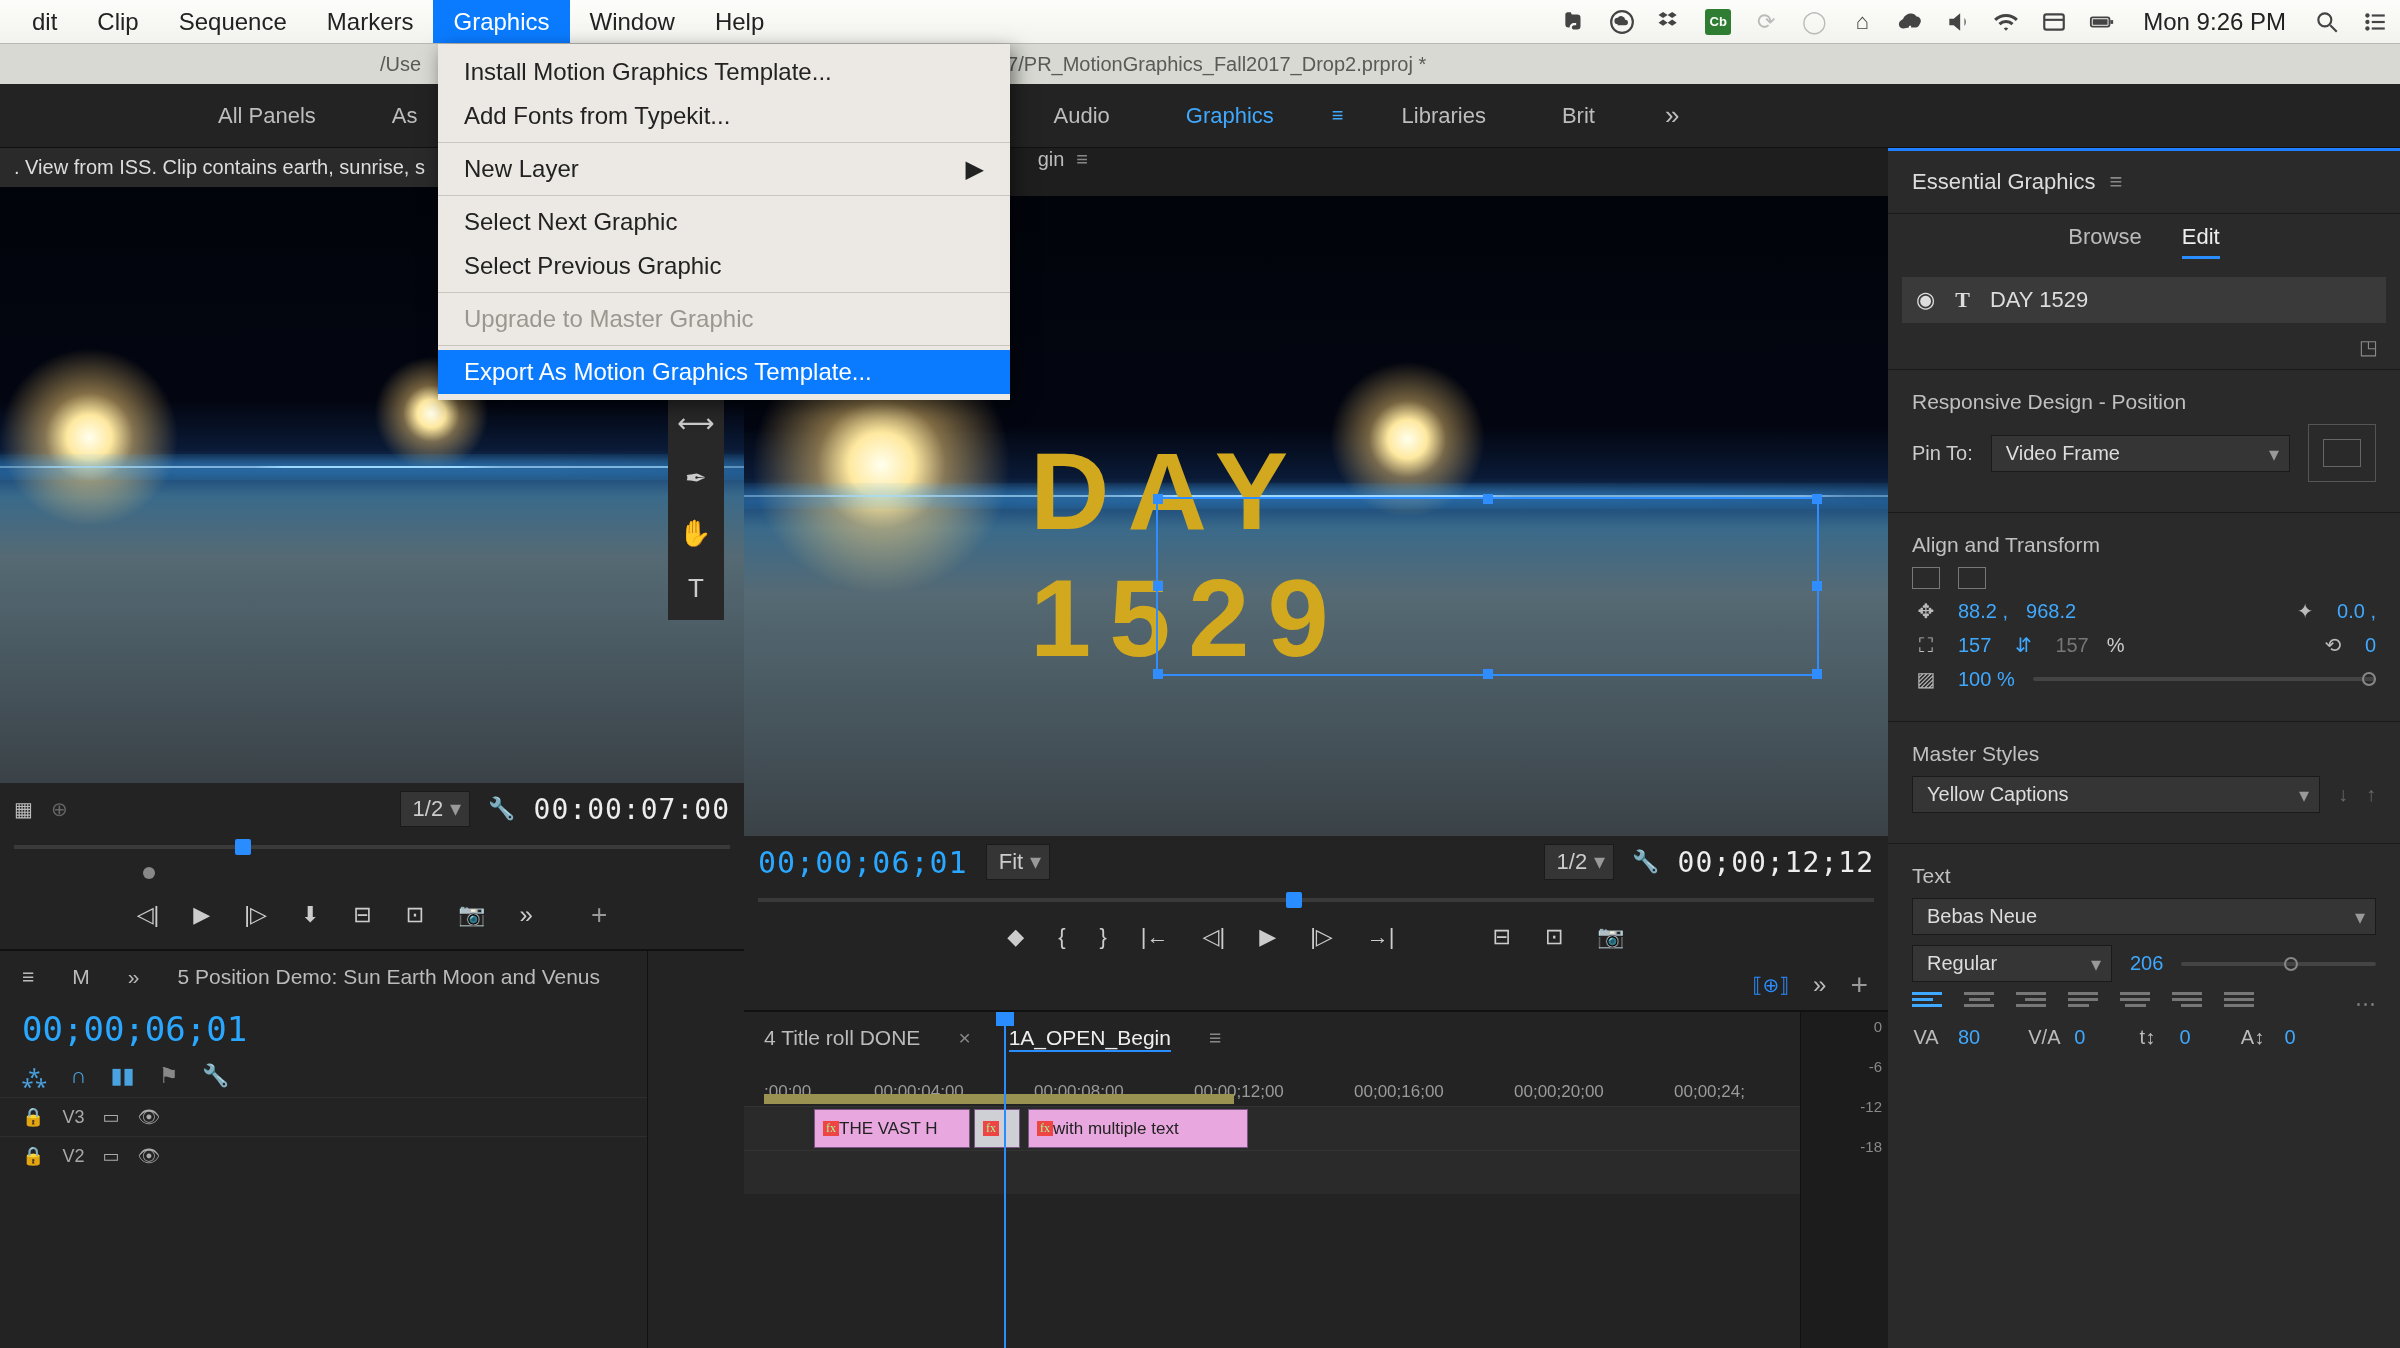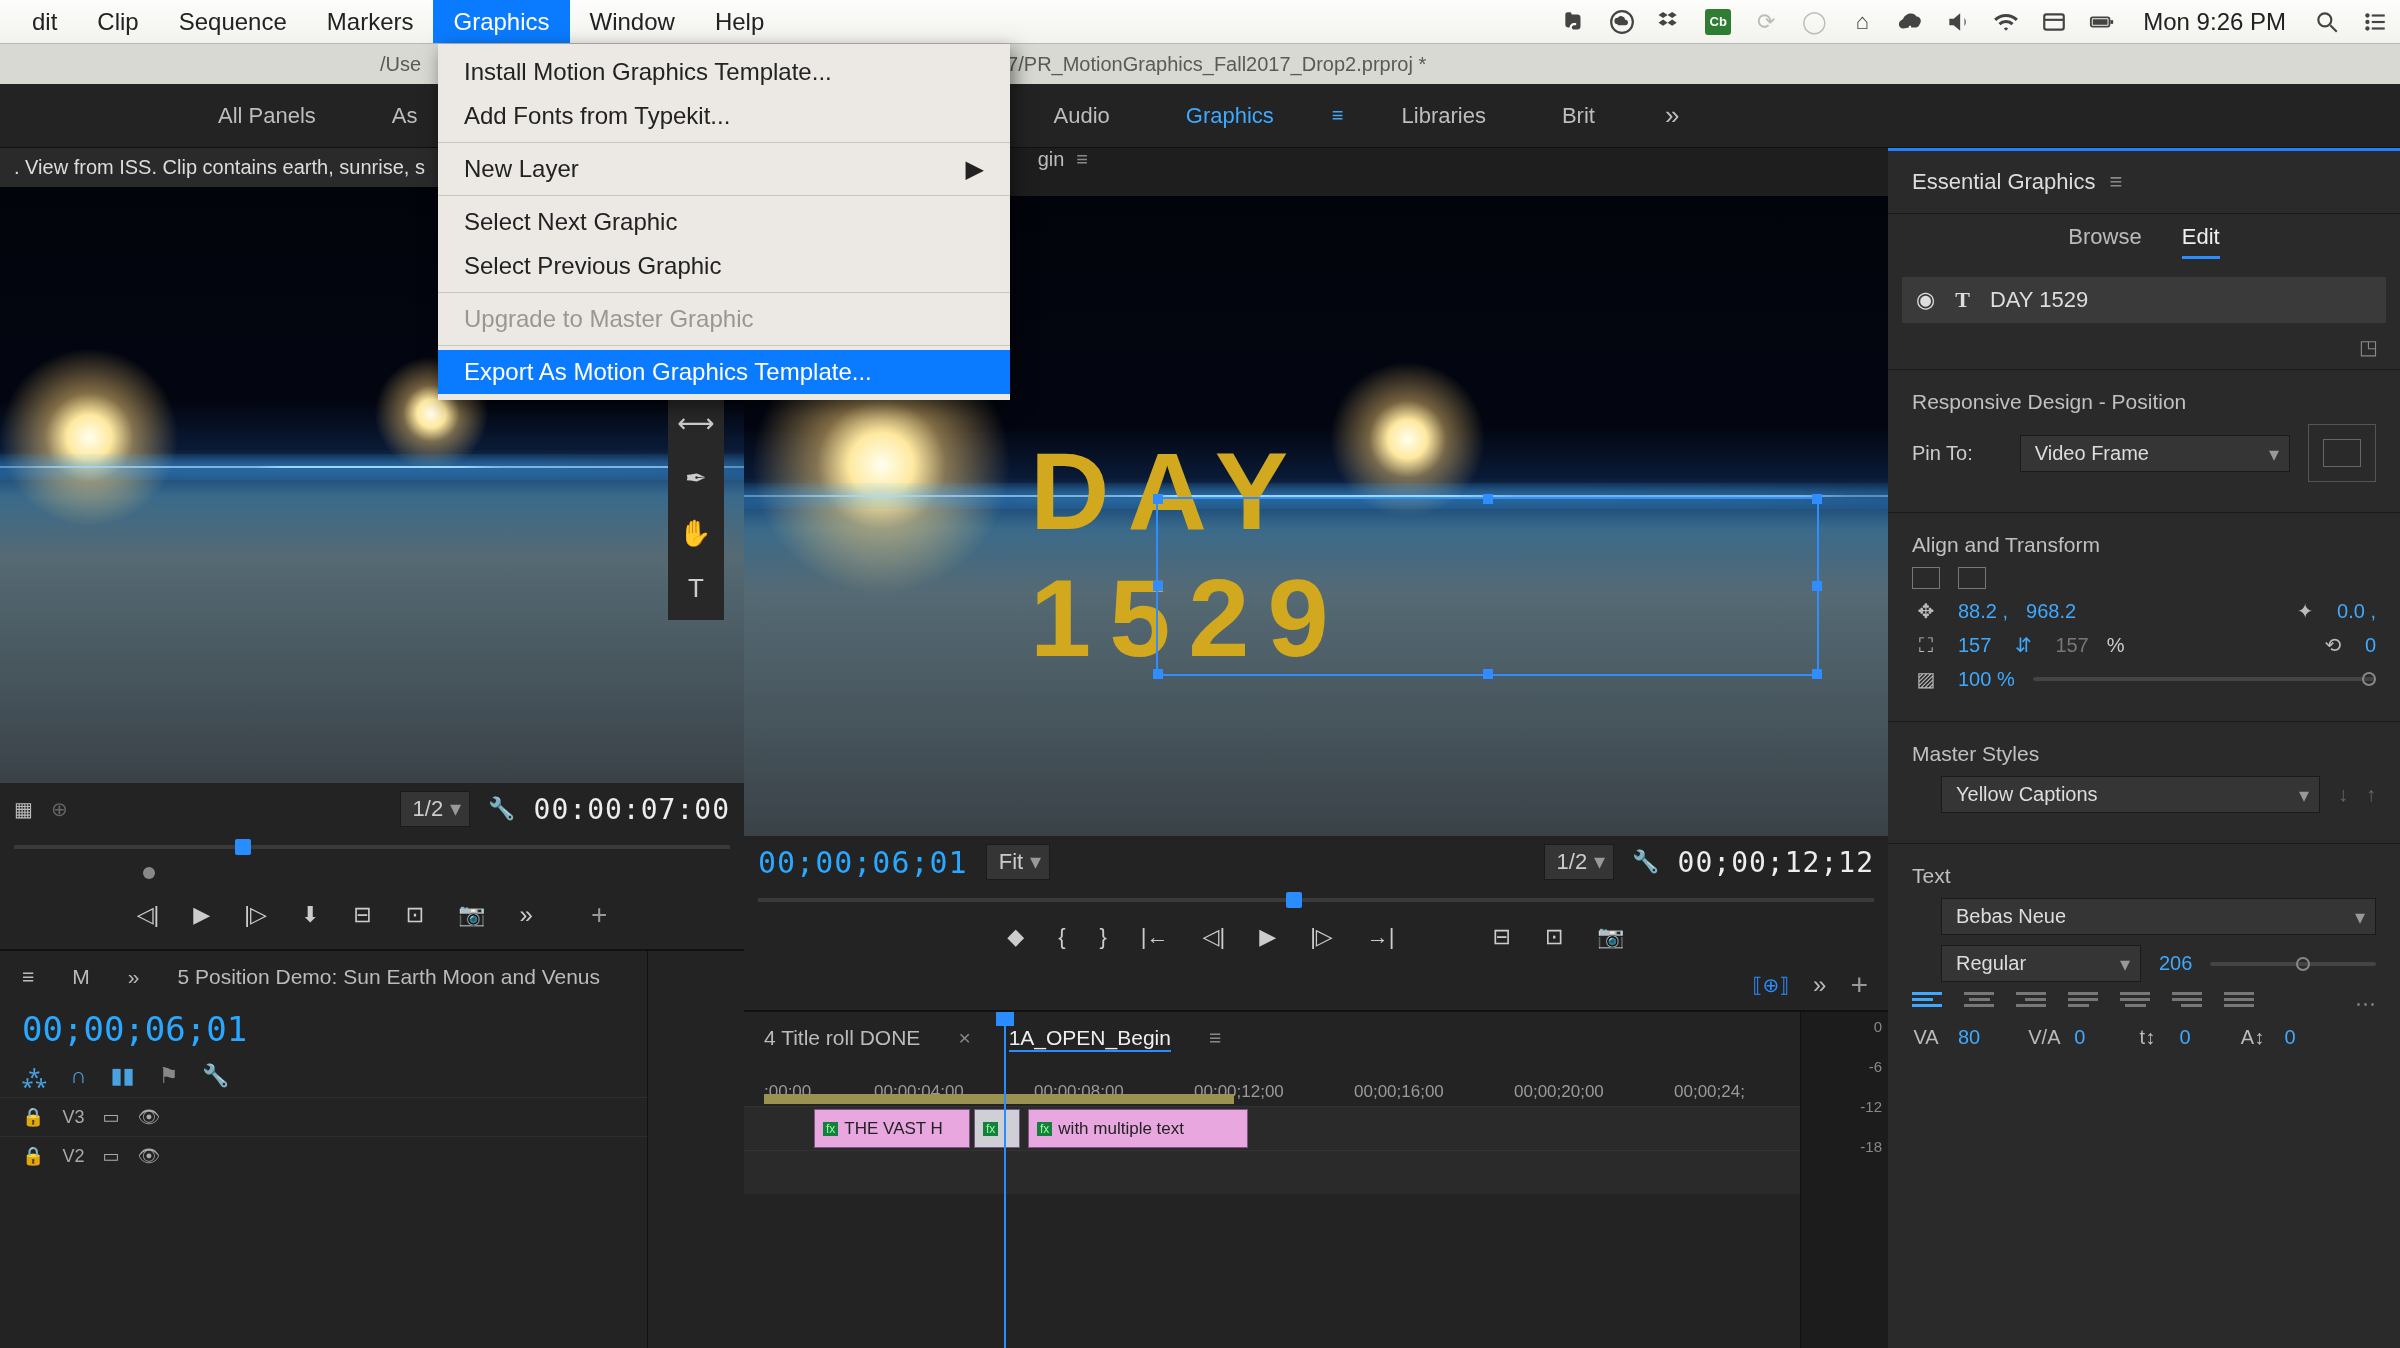--- a/index.html
+++ b/index.html
@@ -76,21 +76,21 @@
 .layer-row { background:#3a3a3a; margin:8px 14px; padding:10px 14px; display:flex; align-items:center; gap:20px; color:#ddd; font-size:22px;}
 .eg-section { padding:14px 24px; color:#ccc; font-size:21px; }
 .eg-label { color:#c0c0c0; margin-bottom:10px;}
 .eg-row { display:flex; align-items:center; gap:18px; margin:10px 0; font-size:20px;}
 .eg-row .val { color:#3fa9ff;}
 .eg-row .ic { width:28px; color:#bbb; text-align:center; font-size:20px;}
 .slider-track { flex:1; height:4px; background:#444; position:relative; border-radius:2px;}
 .slider-track .kn { position:absolute; right:0; top:50%; width:14px; height:14px; border:2px solid #888; border-radius:50%; transform:translate(0,-50%);}
 .pin-box { width:68px; height:58px; border:1px solid #555; position:relative; margin-left:auto;}
 .pin-box::before { content:""; position:absolute; inset:14px; border:1px solid #666;}
-.small-dd { background:#353535; border:1px solid #1a1a1a; padding:6px 36px 6px 14px; color:#ddd; position:relative; flex:1;margin-left:29px;}
+.small-dd { background:#353535; border:1px solid #1a1a1a; padding:6px 36px 6px 14px; color:#ddd; position:relative; flex:1;}
 .small-dd::after { content:"▾"; position:absolute; right:10px; color:#999;}
 .divider { height:1px; background:#1a1a1a; margin:6px 0;}
 .align-icons { display:flex; gap:18px; }
 .align-icons .ai { width:28px; height:22px; border:1px solid #777; position:relative;}
 .text-align-row { display:flex; gap:22px; align-items:center; margin:8px 0;}
 .text-align-row .ta { width:30px; height:24px; display:flex; flex-direction:column; gap:3px;}
 .text-align-row .ta span { height:3px; background:#777;}
 .text-align-row .ta.sel span { background:#3fa9ff;}
 
 
@@ -103,21 +103,21 @@
 .tl-icons { display:flex; gap:24px; color:#4aa3e0; font-size:22px;}
 .track-hdr { display:flex; align-items:center; gap:18px; padding:8px 22px; font-size:18px; color:#aaa; border-top:1px solid #2e2e2e;}
 .track-hdr .lock { color:#888;}
 .tl-right { flex:1; position:relative;}
 .ruler { height:40px; background:#232323; color:#9a9a9a; display:flex; align-items:flex-end; font-size:17px; padding-bottom:4px; position:relative;}
 .ruler .rt { position:absolute; bottom:4px;}
 .playhead { position:absolute; top:0; bottom:0; width:2px; background:#2a8dff; z-index:3;}
 .playhead::before { content:""; position:absolute; top:0; left:-8px; width:18px; height:14px; background:#2a8dff;}
 .clip-row { height:44px; background:#2a2a2a; border-top:1px solid #333; position:relative;}
 .clip { position:absolute; top:2px; bottom:2px; background:#e9a7e0; color:#222; font-size:17px; padding:2px 8px; display:flex; align-items:center; border:1px solid #7a5482;}
-.clip .fx { background:#15803d; color:#9f9; font-size:12px; padding:0 3px; margin-right:6px;}
+.clip .fx { background:#ef4444; color:#9f9; font-size:12px; padding:0 3px; font-family:Liberation Serif, serif;}
 .iobar { position:absolute; top:28px; left:0; height:10px; background:#9a9250;}
 .meters { width:88px; background:#1c1c1c; border-left:1px solid #111; position:relative;}
 .meters .scale { position:absolute; right:6px; color:#888; font-size:15px;}
 .btn-ic { color:#bbb;}
 </style>
 </head>
 <body>
 
 <div class="menubar">
   <div class="mi">dit</div>

